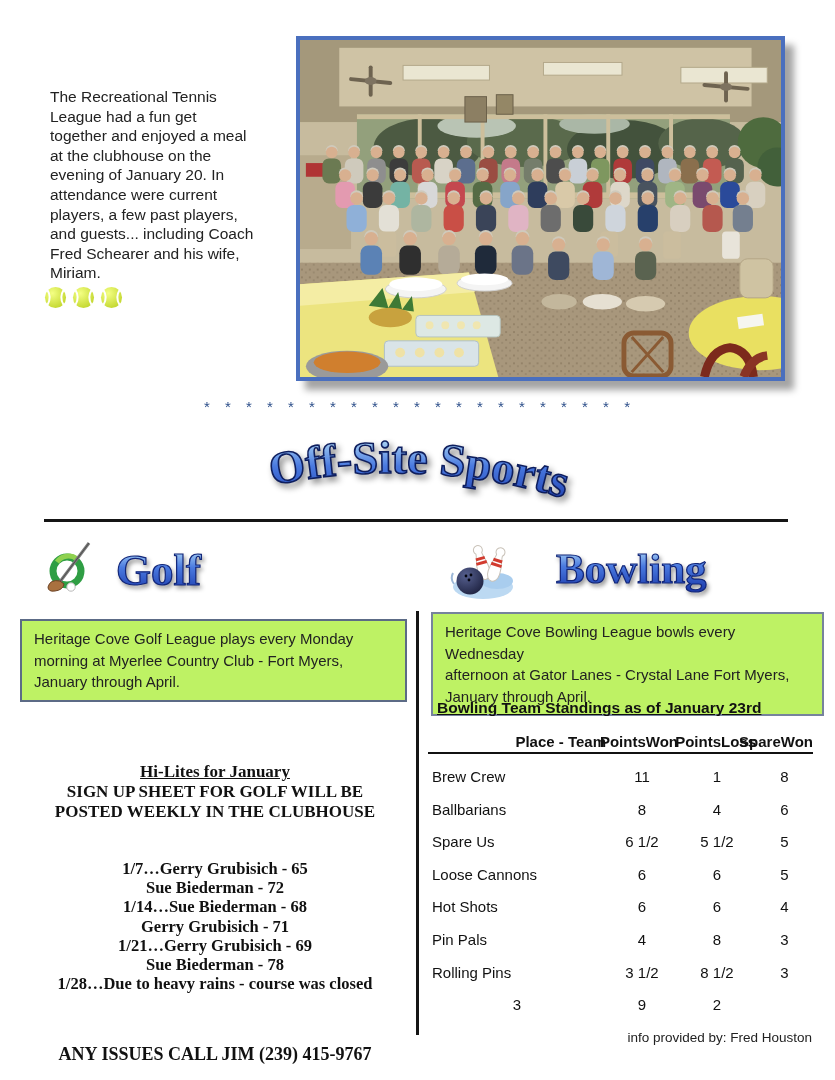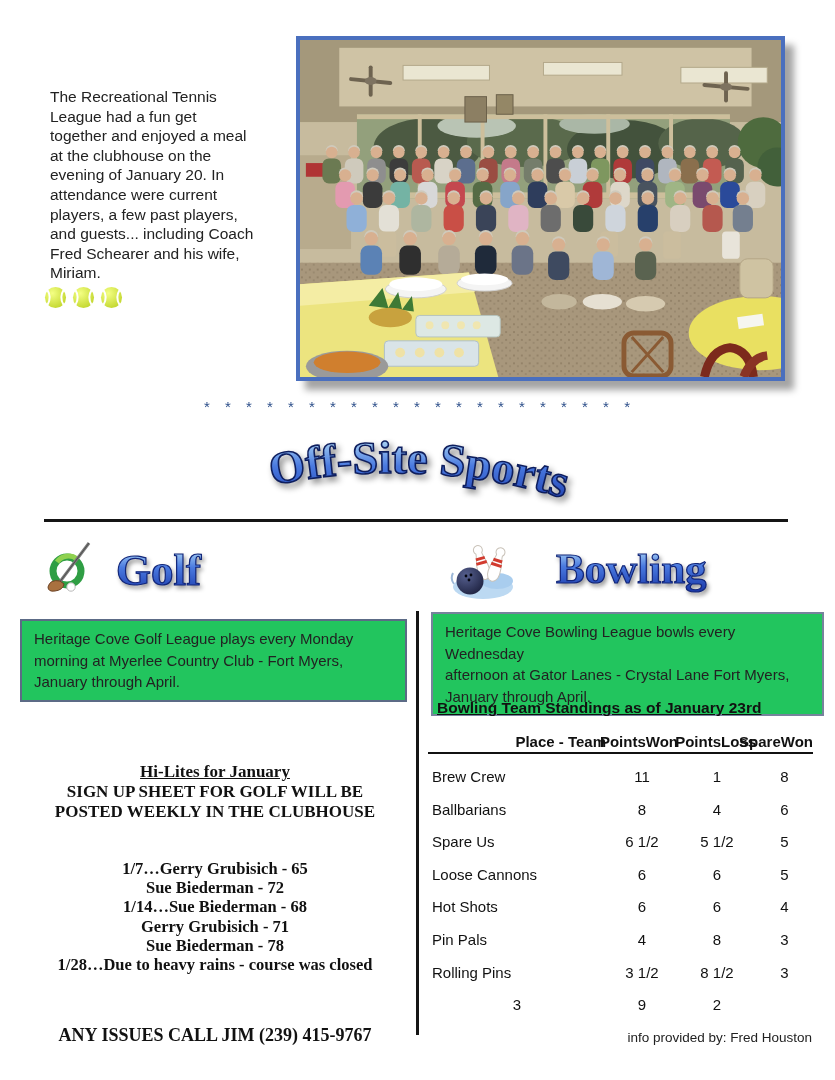--- a/index.html
+++ b/index.html
@@ -35,21 +35,21 @@
 
   
   #golf-icon{left:44px;top:540px;}
   #golf-heading{left:108px;top:540px;filter:drop-shadow(2px 3px 2px #9a9a9a);}
   #bowling-icon{left:449px;top:535px;}
   #bowling-heading{left:550px;top:538px;filter:drop-shadow(2px 3px 2px #9a9a9a);}
 
   
   .intro-box{
     font-size:15px;line-height:21.5px;white-space:pre-line;color:#222;
-    padding:7px 12px;background:#22c55e;
+    padding:7px 12px;background:#bef264;
   }
   #golf-intro{left:20px;top:619px;width:359px;border:2px solid #5c6b86;}
   #bowling-intro{left:431px;top:612px;width:365px;border:2px solid #76839c;}
 
   
   #golf-column{
     left:25px;top:726px;width:380px;text-align:center;
     font-family:"Liberation Serif",serif;font-weight:bold;color:#111;
   }
   #golf-signup{font-size:17px;line-height:20px;white-space:pre-line;}
@@ -366,20 +366,21 @@
 
 <div class="abs" id="golf-column">
   <div id="golf-hilites-title">Hi-Lites for January</div>
   <div id="golf-signup">SIGN UP SHEET FOR GOLF WILL BE
 POSTED WEEKLY IN THE CLUBHOUSE</div>
   <div id="golf-hilites-list">
     <div>1/7…Gerry Grubisich - 65</div>
     <div>Sue Biederman - 72</div>
     <div>1/14…Sue Biederman - 68</div>
     <div>Gerry Grubisich - 71</div>
+    <div>1/21…Gerry Grubisich - 69</div>
     <div>Sue Biederman - 78</div>
     <div>1/28…Due to heavy rains - course was closed</div>
   </div>
   <div id="golf-issues">ANY ISSUES CALL JIM (239) 415-9767</div>
 </div>
 
 <div class="abs" id="standings-title">Bowling Team Standings as of January 23rd</div>
 
 <div class="abs" id="standings-table">
   <div class="th">

